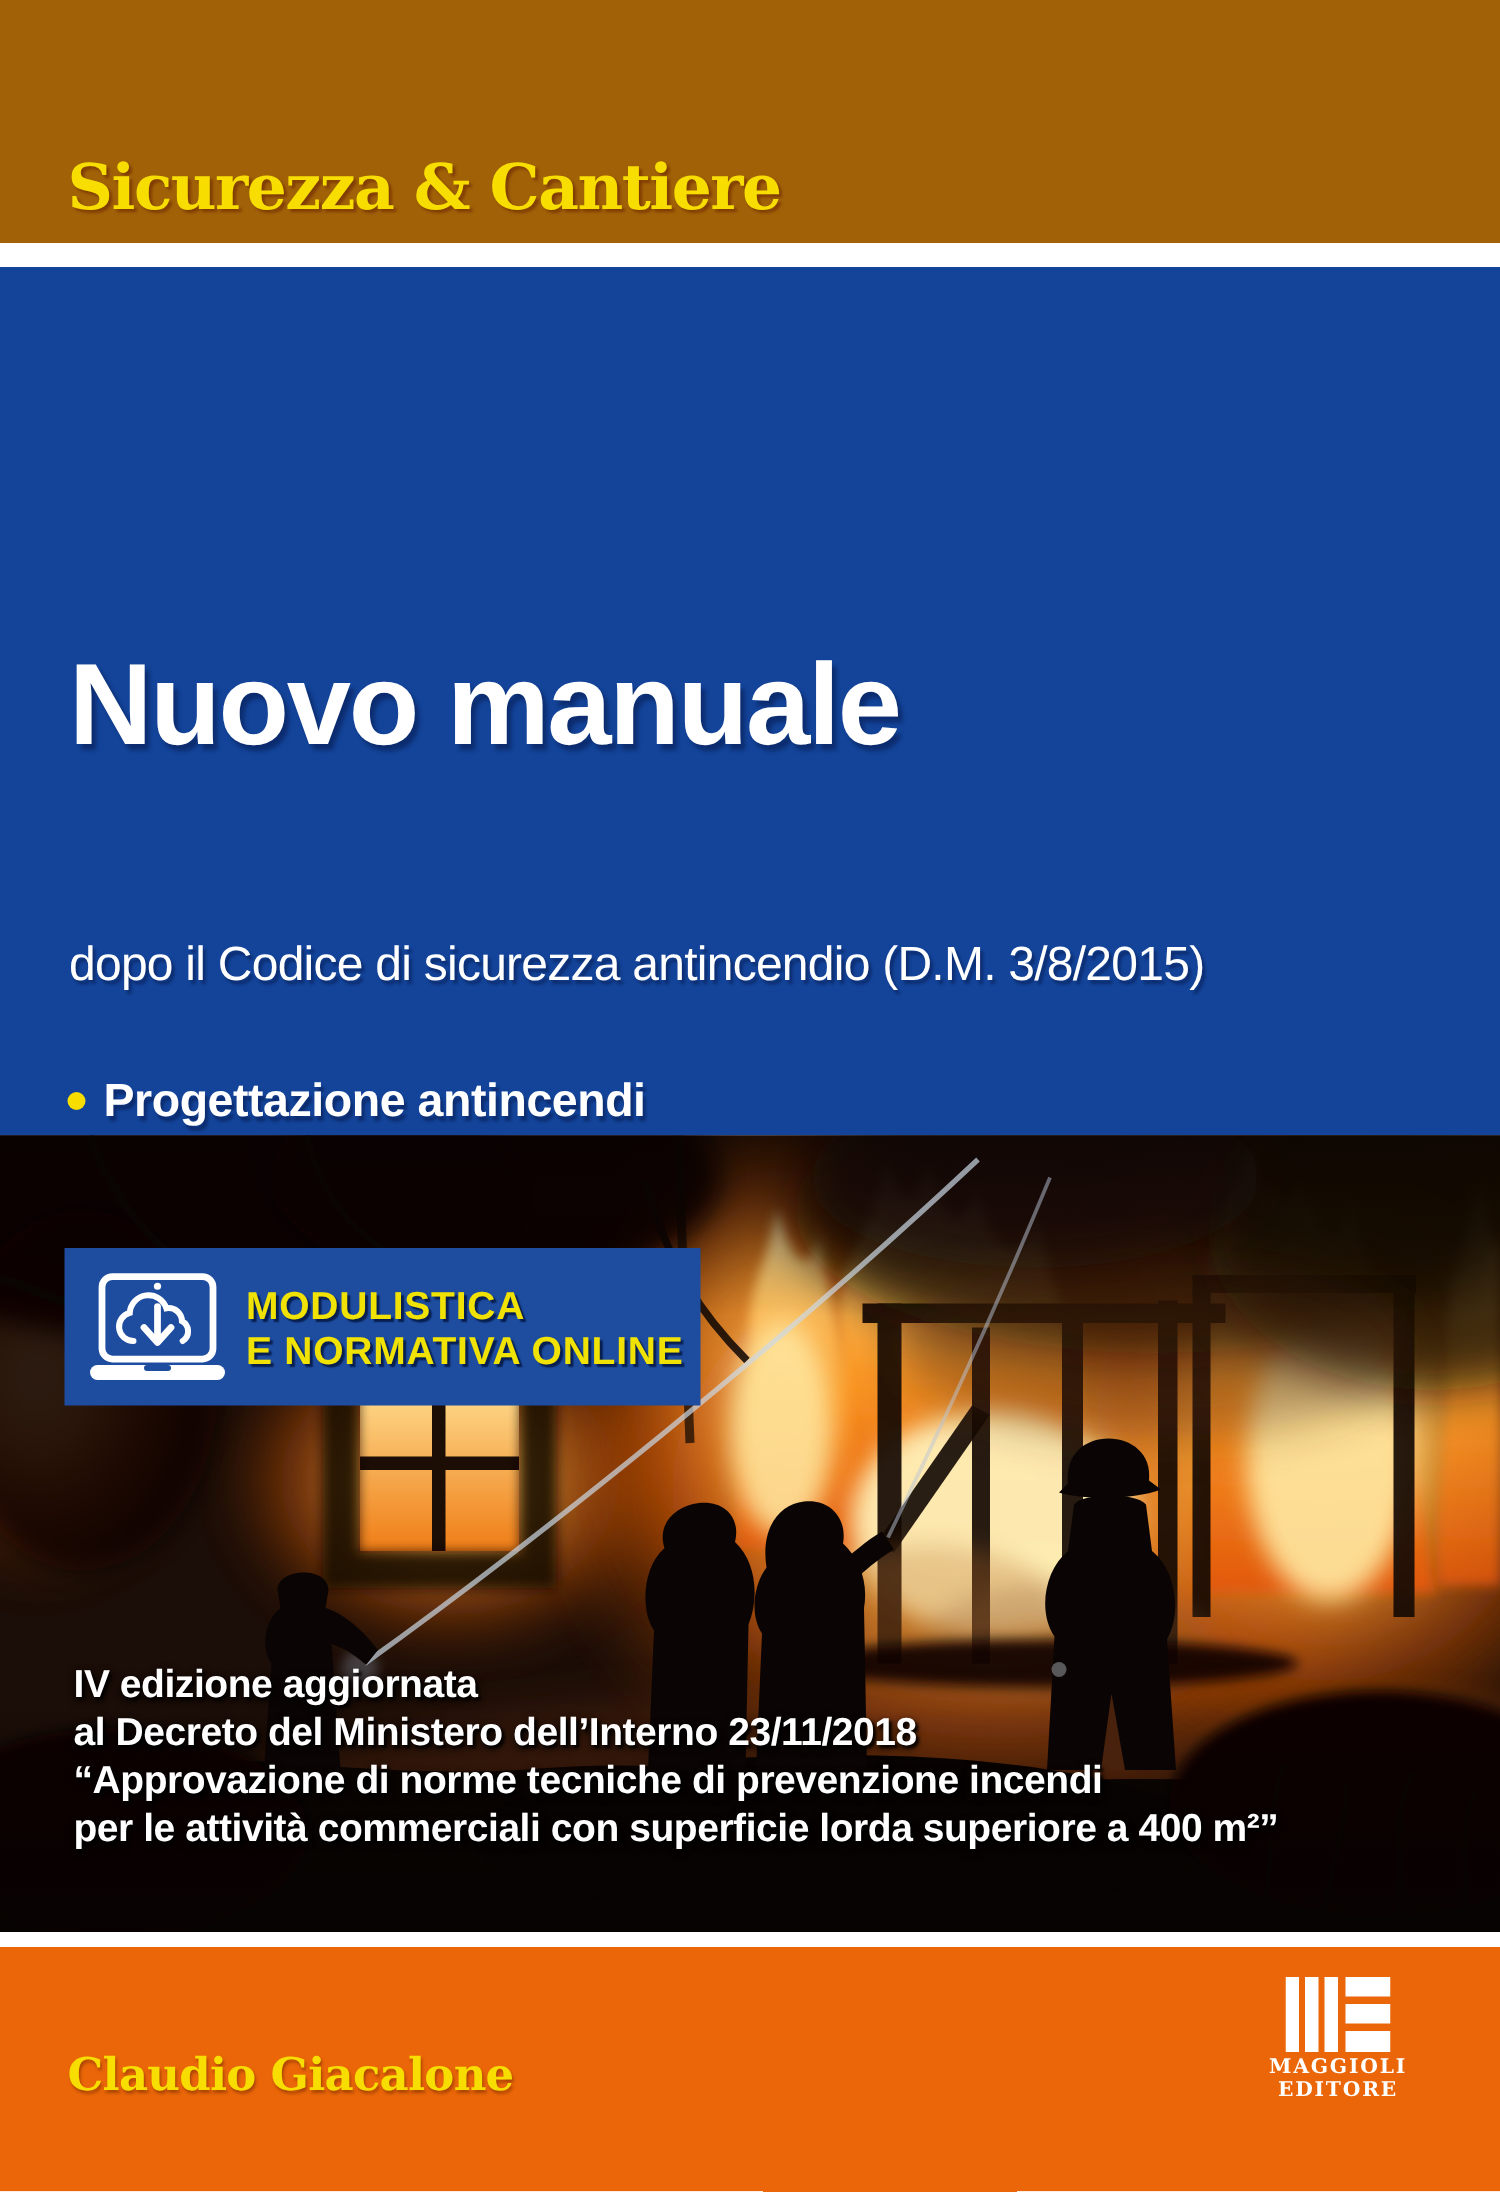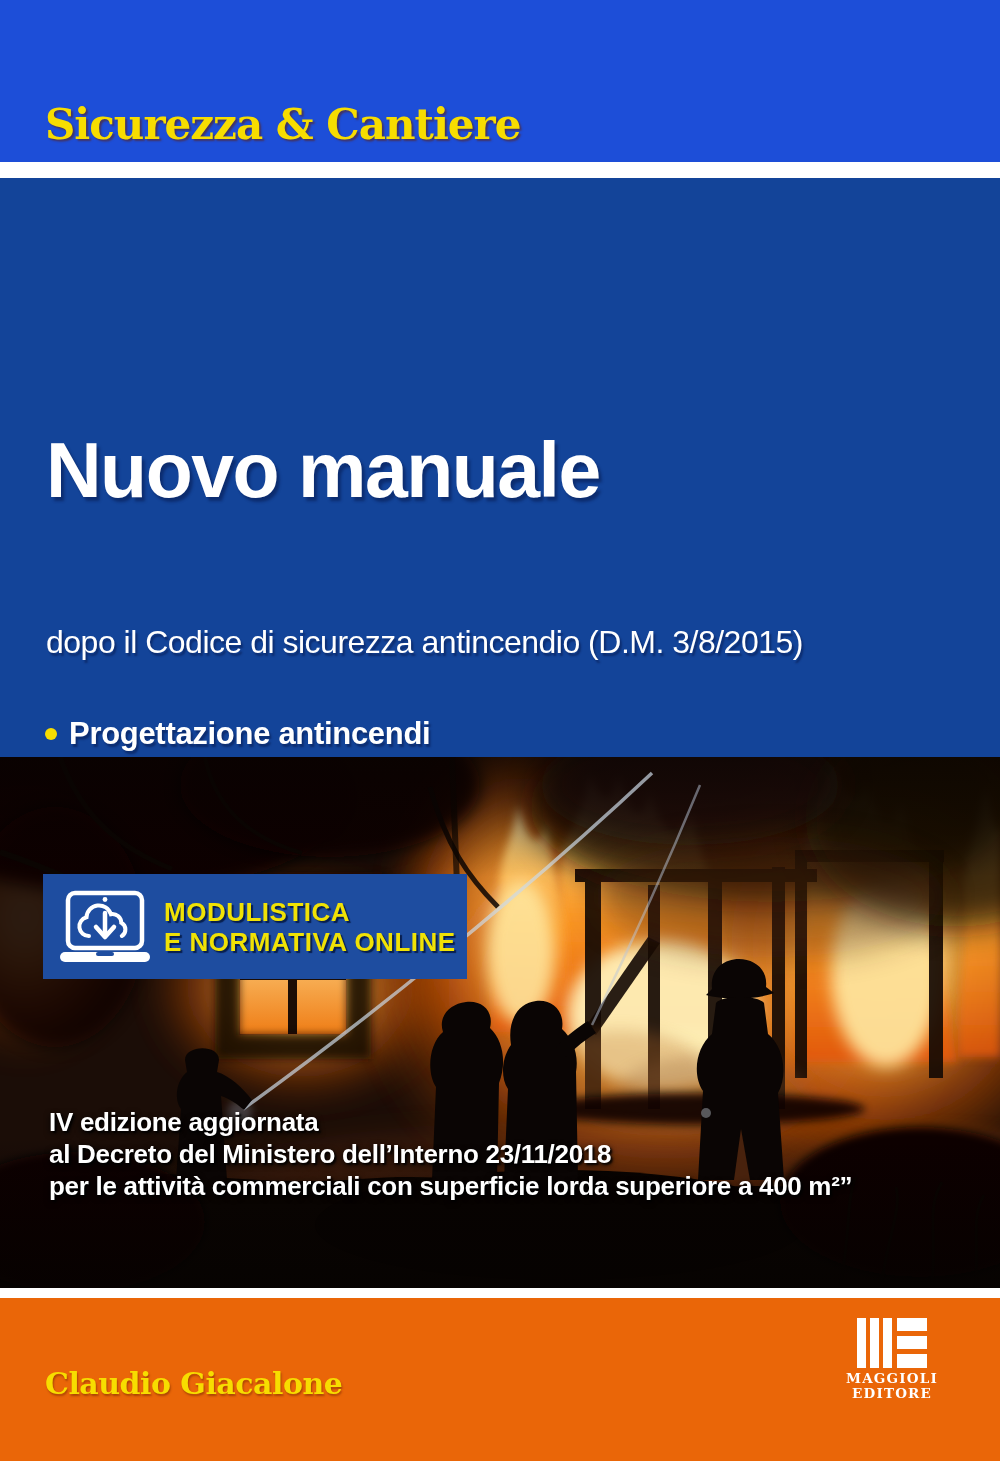--- a/index.html
+++ b/index.html
@@ -1,20 +1,20 @@
 <!DOCTYPE html>
 <html><head>
 <meta charset="utf-8">
 <style>
   html,body{margin:0;padding:0;background:#ffffff;}
   .cover{position:relative;width:1000px;height:1461px;overflow:hidden;background:#ffffff;
          font-family:"Liberation Sans",sans-serif;}
 
   
-  .band-top{position:relative;height:162px;background:#1d4ed8;}
+  .band-top{position:relative;height:162px;background:#a16207;}
   .series-title{position:absolute;left:45px;bottom:13px;
     font-family:"DejaVu Serif",serif;font-weight:bold;font-size:42px;letter-spacing:-1px;
     color:#F7DD00;text-shadow:2px 2px 2px rgba(100,30,0,.55);white-space:nowrap;}
 
   .divider-top{height:16px;background:#ffffff;}
   .divider-bottom{height:10px;background:#ffffff;}
 
   
   .title-section{position:relative;height:579px;background:#134499;color:#ffffff;}
   .book-title{position:absolute;left:46px;top:252px;margin:0;font-size:77px;line-height:81px;
@@ -24,21 +24,21 @@
     letter-spacing:-0.5px;text-shadow:2px 3px 2px rgba(5,15,60,.45);white-space:nowrap;}
   .topics{position:absolute;left:45px;top:531px;margin:0;padding:0;list-style:none;}
   .topics li{display:flex;align-items:center;height:49px;font-size:31px;font-weight:bold;
     letter-spacing:-0.3px;text-shadow:2px 3px 2px rgba(5,15,60,.45);}
   .dot{width:12px;height:12px;border-radius:50%;background:#F7DD00;margin-right:12px;flex:none;}
 
   
   .photo{position:relative;height:531px;margin:0;background:#170b06;}
   .fire-scene{position:absolute;left:0;top:0;width:100%;height:100%;display:block;}
   .badge{position:absolute;left:43px;top:75px;width:424px;height:105px;background:#1E4DA0;
-    display:flex;align-items:center;gap:14px;padding-left:17px;box-sizing:border-box;z-index:3;margin-top:42px;}
+    display:flex;align-items:center;gap:14px;padding-left:17px;box-sizing:border-box;z-index:3;}
   .badge-icon{width:90px;height:74px;flex:none;display:block;}
   .badge-text{font-size:26px;font-weight:bold;line-height:30px;letter-spacing:.5px;
     color:#F0E205;text-shadow:2px 2px 1px rgba(6,25,70,.9);white-space:nowrap;}
   .edition-note{position:absolute;left:45px;top:345px;margin:4px;z-index:3;
     font-size:26px;line-height:32px;font-weight:bold;letter-spacing:-0.3px;color:#ffffff;
     text-shadow:0 2px 6px rgba(0,0,0,.95),2px 2px 2px rgba(0,0,0,.85);white-space:nowrap;}
 
   
   .band-bottom{position:relative;height:163px;background:#EA6608;}
   .author{position:absolute;left:45px;top:68px;font-family:"DejaVu Serif",serif;font-weight:bold;
@@ -220,20 +220,21 @@
       </svg>
       <div class="badge-text">
         <div>MODULISTICA</div>
         <div>E NORMATIVA ONLINE</div>
       </div>
     </div>
 
     <figcaption class="edition-note">
       <div>IV edizione aggiornata</div>
       <div>al Decreto del Ministero dell’Interno 23/11/2018</div>
+      <div>“Approvazione di norme tecniche di prevenzione incendi</div>
       <div>per le attività commerciali con superficie lorda superiore a 400 m²”</div>
     </figcaption>
   </figure>
 
   <div class="divider-bottom"></div>
 
   <footer class="band-bottom">
     <div class="author">Claudio Giacalone</div>
     <div class="publisher">
       <svg class="pub-mark" viewBox="0 0 70 50" xmlns="http://www.w3.org/2000/svg">

